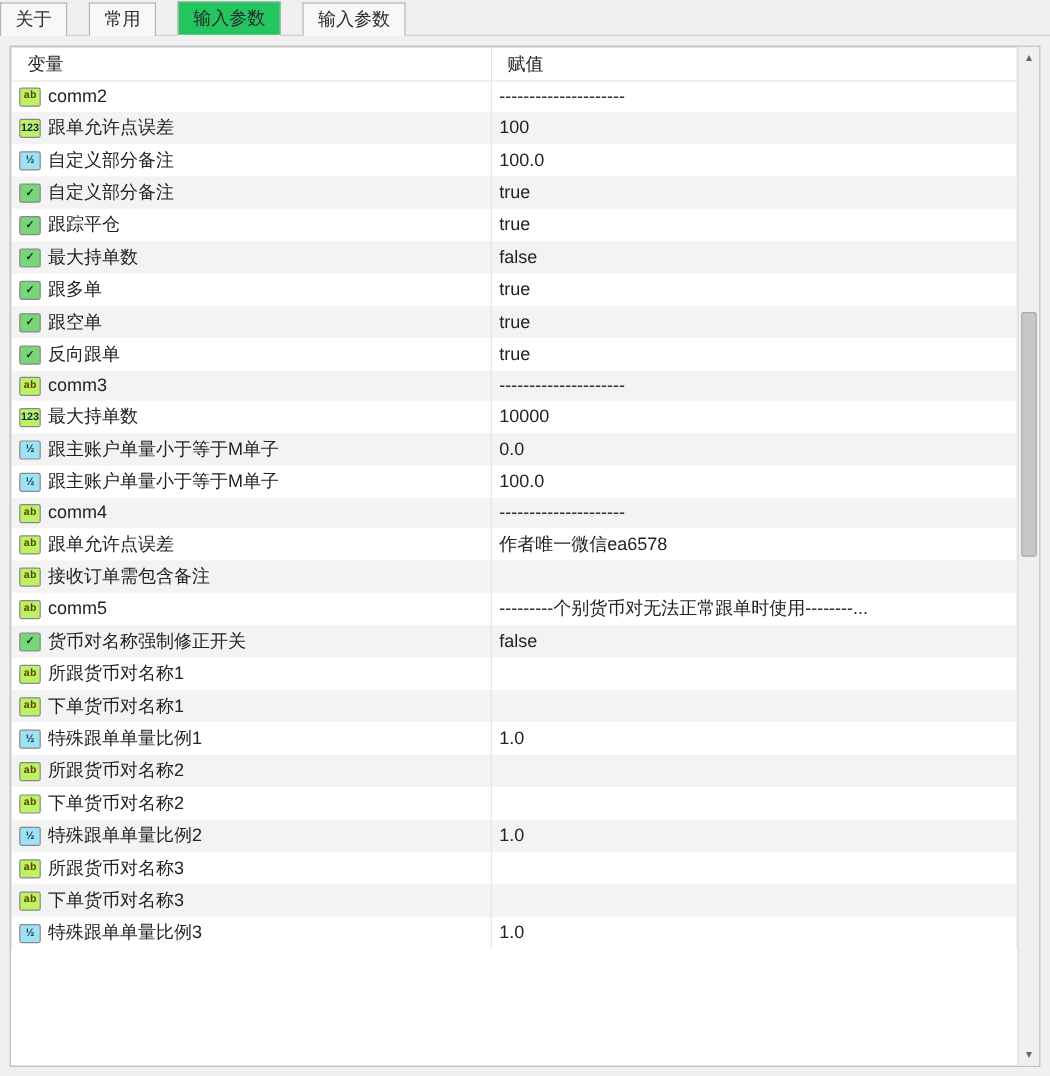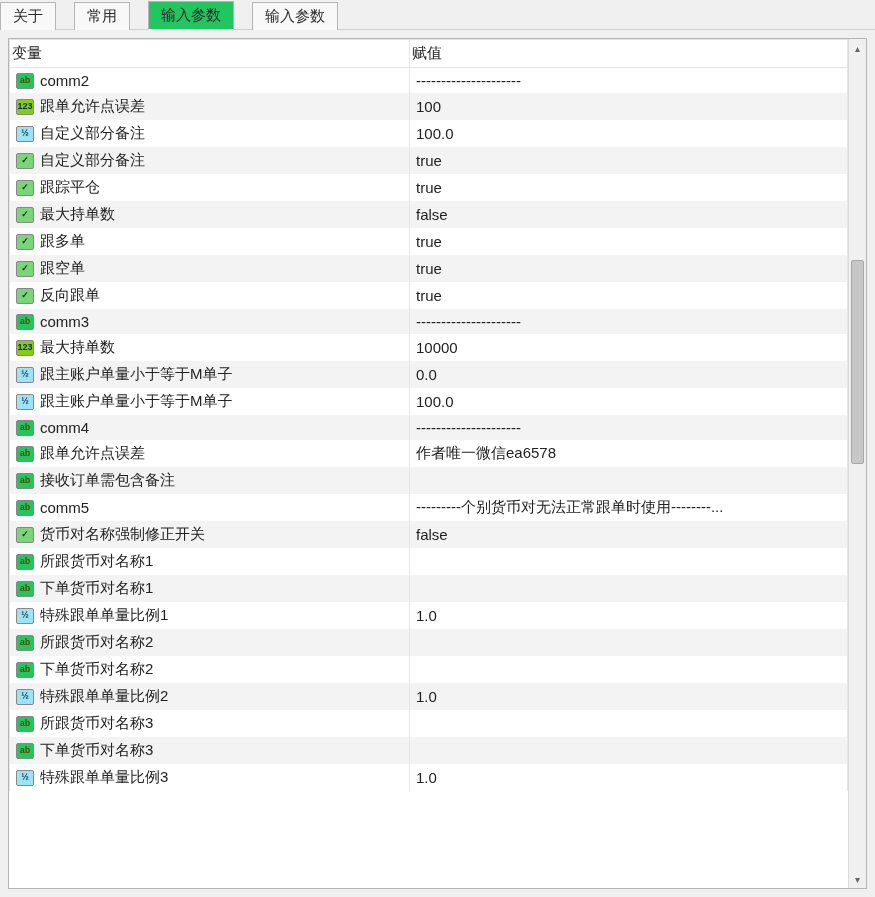--- a/index.html
+++ b/index.html
@@ -53,21 +53,21 @@
   .grid {
     width: 100%;
     border-collapse: collapse;
     table-layout: fixed;
   }
   .grid th {
     text-align: left;
     font-weight: normal;
     background: #ffffff;
     border: 1px solid #e4e4e4;
-    padding: 4px 2px;
+    padding: 4px 13px;
     color: #222;
     position: sticky;
     top: 0;
   }
   .grid td {
     border-left: 1px solid #e6e6e6;
     border-right: 1px solid #e6e6e6;
     border-top: none;
     border-bottom: none;
     padding: 4px 6px;
@@ -89,22 +89,22 @@
     font-size: 9px;
     font-weight: bold;
     align-items: center;
     justify-content: center;
     flex-shrink: 0;
     background: #ccc;
     color: #2b2b2b;
     font-family: Arial, sans-serif;
     line-height: 1;
   }
-  .typeicon.t-string { background: #22c55e; color: #5a4a00; }
-  .typeicon.t-int    { background: #84cc16; color: #0a2a55; }
+  .typeicon.t-string { background: #bef264; color: #5a4a00; font-family: Liberation Mono, monospace; }
+  .typeicon.t-int    { background: #bef264; color: #0a2a55; }
   .typeicon.t-double { background: #9fe2f5; color: #0a3a4a; }
   .typeicon.t-bool   { background: #7ad47a; color: #0a3a0a; }
   .vscroll {
     width: 18px;
     background: #f0f0f0;
     border-left: 1px solid #dcdcdc;
     display: flex;
     flex-direction: column;
     align-items: center;
     justify-content: space-between;

